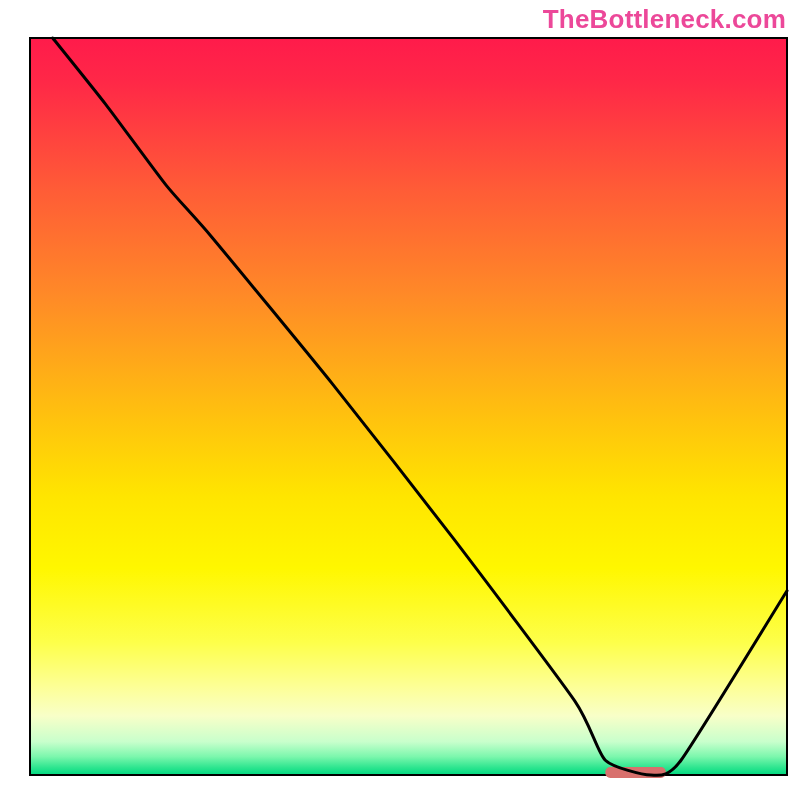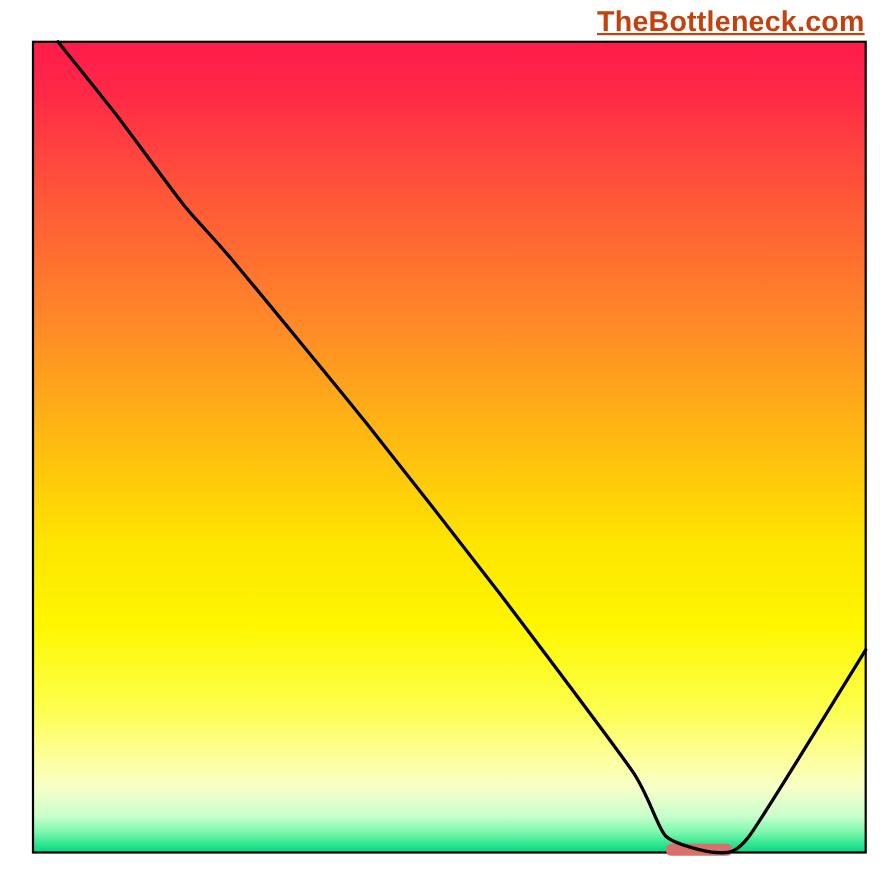--- a/index.html
+++ b/index.html
@@ -14,23 +14,22 @@
     position: relative;
     width: 800px;
     height: 800px;
   }
   .watermark {
     position: absolute;
     top: 4px;
     right: 14px;
     font-size: 26px;
     font-weight: bold;
-    color: #c2410c;
+    color: #ec4899;
     letter-spacing: 0.2px;
-    text-decoration: underline;
   }
   svg {
     position: absolute;
     top: 0;
     left: 0;
   }
 </style>
 </head>
 <body>
 

